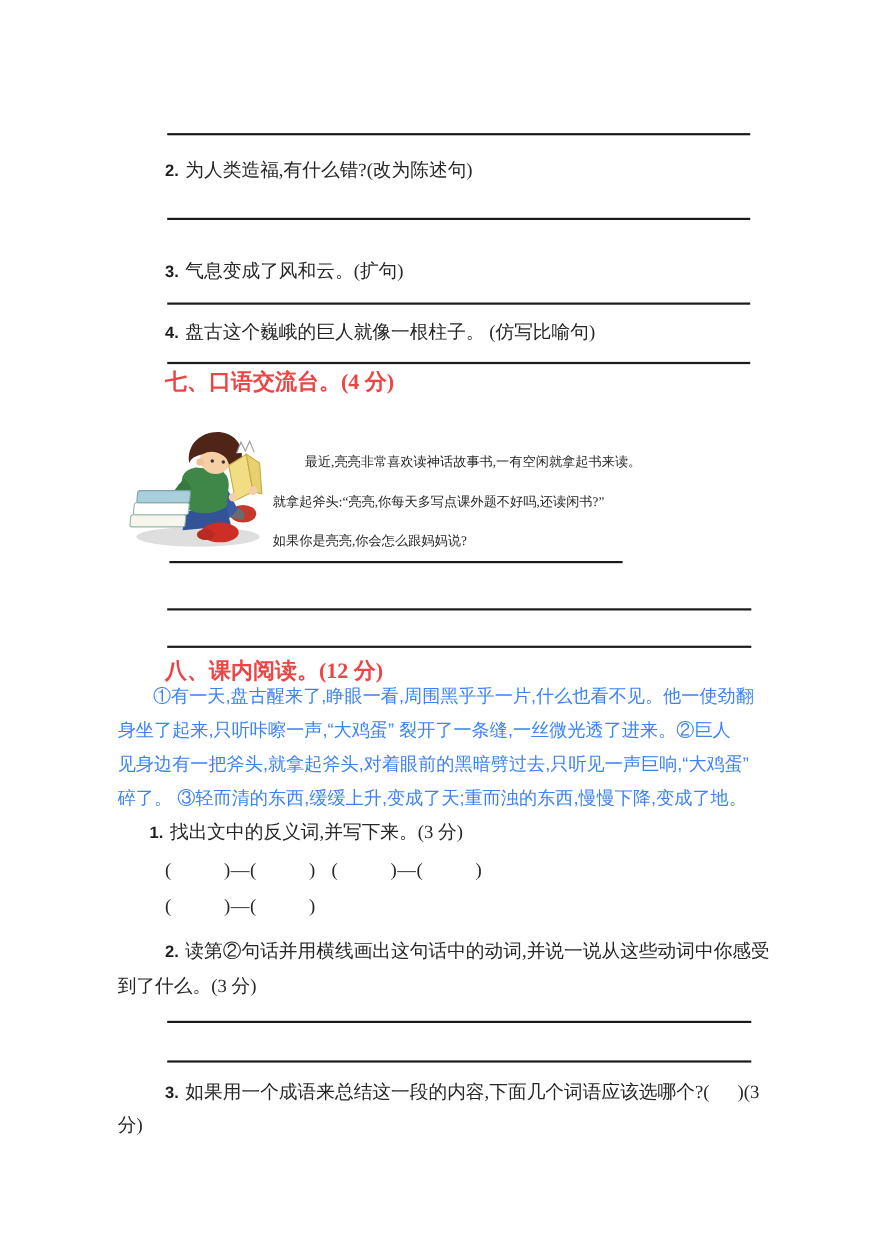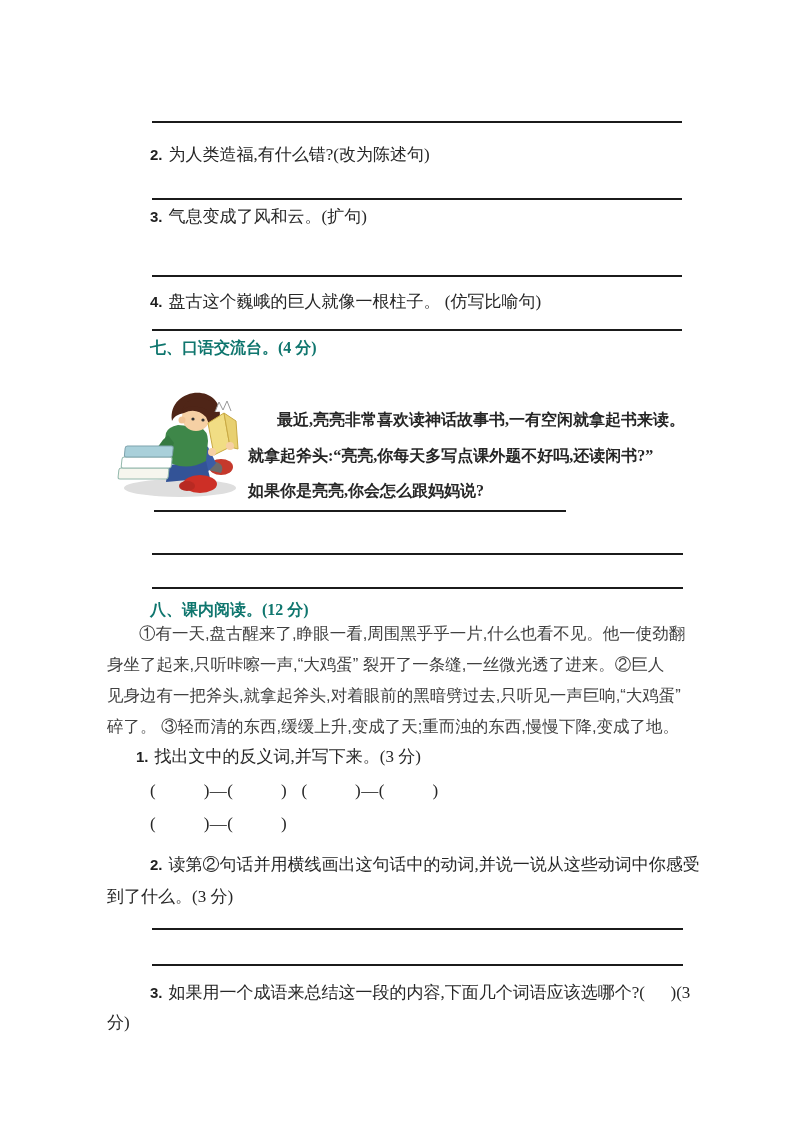--- a/index.html
+++ b/index.html
@@ -7,43 +7,43 @@
     position:relative; width:793px; height:1065px; background:#ffffff;
     font-family:"Liberation Serif", serif; color:#262626; overflow:hidden;
   }
   .hline { position:absolute; height:2px; background:#1b1b1b; }
   .row { position:absolute; font-size:17px; line-height:22px; white-space:pre; }
   .num {
     font-family:"Liberation Sans", sans-serif; font-weight:700; font-size:15px;
     margin-right:6px; color:#1f1f1f;
   }
   .heading {
-    position:absolute; font-size:16px; line-height:22px; font-weight:700;
-    color:#0f766e; white-space:nowrap;
+    position:absolute; font-size:20px; line-height:22px; font-weight:700;
+    color:#ef4444; white-space:nowrap;
   }
-  .dialogue { position:absolute; font-size:16px; line-height:22px; white-space:nowrap;font-weight:bold; }
+  .dialogue { position:absolute; font-size:12px; line-height:22px; white-space:nowrap; }
   .passage {
     position:absolute; font-family:"Liberation Sans", sans-serif; font-weight:500;
-    font-size:16.5px; line-height:22px; white-space:nowrap; color:#404040;text-align:center;
+    font-size:16.5px; line-height:22px; white-space:nowrap; color:#3b82f6;text-align:center;
   }
   .blanks { position:absolute; font-size:17px; line-height:22px; white-space:pre; letter-spacing:0.5px; }
   .illus { position:absolute; left:108px; top:383px; width:132px; height:122px; }
 </style>
 </head>
 <body>
 
 <div class="page">
 
   <div class="hline" style="left:152px; top:121px; width:530px;"></div>
 
   <div class="row" style="left:150px; top:144px;"><span class="num">2.</span><span>为人类造福,有什么错?(改为陈述句)</span></div>
 
   <div class="hline" style="left:152px; top:198px; width:530px;"></div>
 
-  <div class="row" style="left:150px; top:206px;"><span class="num">3.</span><span>气息变成了风和云。(扩句)</span></div>
+  <div class="row" style="left:150px; top:236px;"><span class="num">3.</span><span>气息变成了风和云。(扩句)</span></div>
 
   <div class="hline" style="left:152px; top:275px; width:530px;"></div>
 
   <div class="row" style="left:150px; top:291px;"><span class="num">4.</span><span>盘古这个巍峨的巨人就像一根柱子。 (仿写比喻句)</span></div>
 
   <div class="hline" style="left:152px; top:329px; width:530px;"></div>
 
   <div class="heading" style="left:150px; top:337px;">七、口语交流台。(4 分)</div>
 
   <svg class="illus" viewBox="0 0 132 122">

